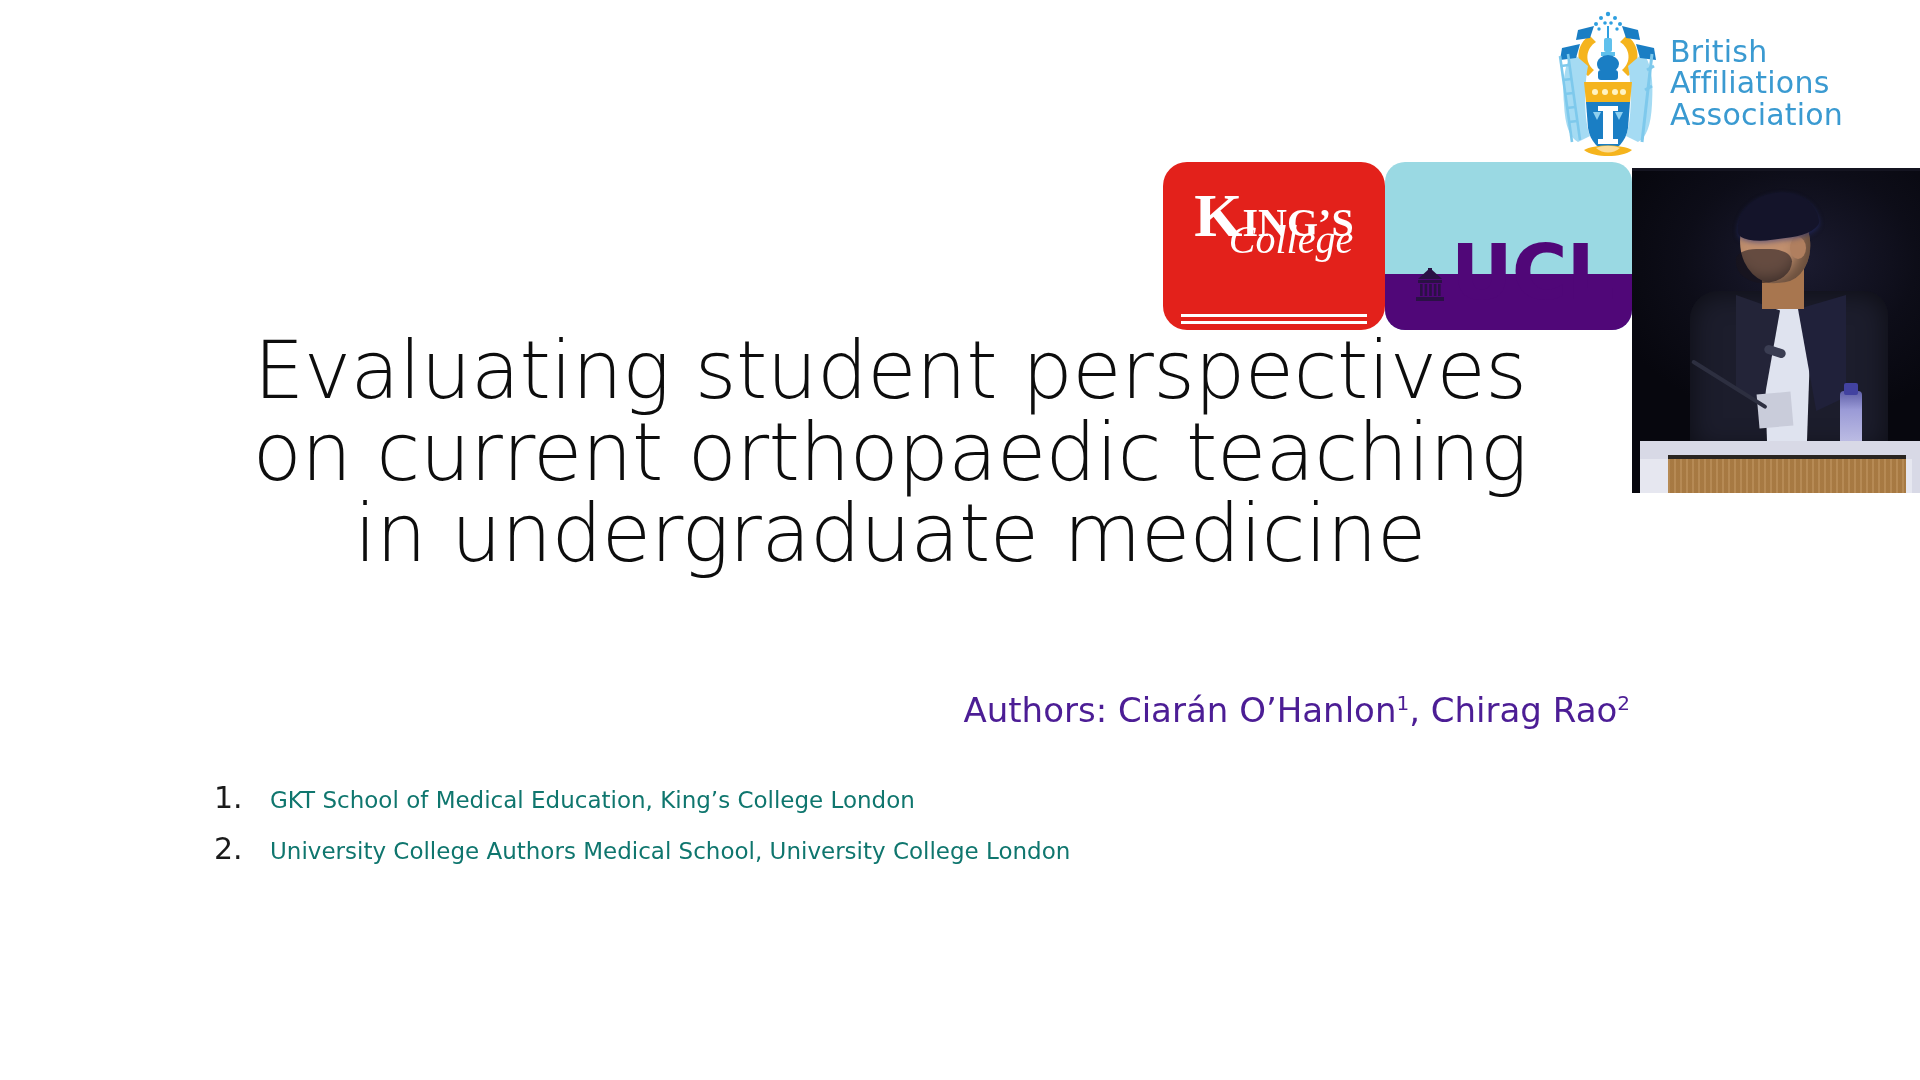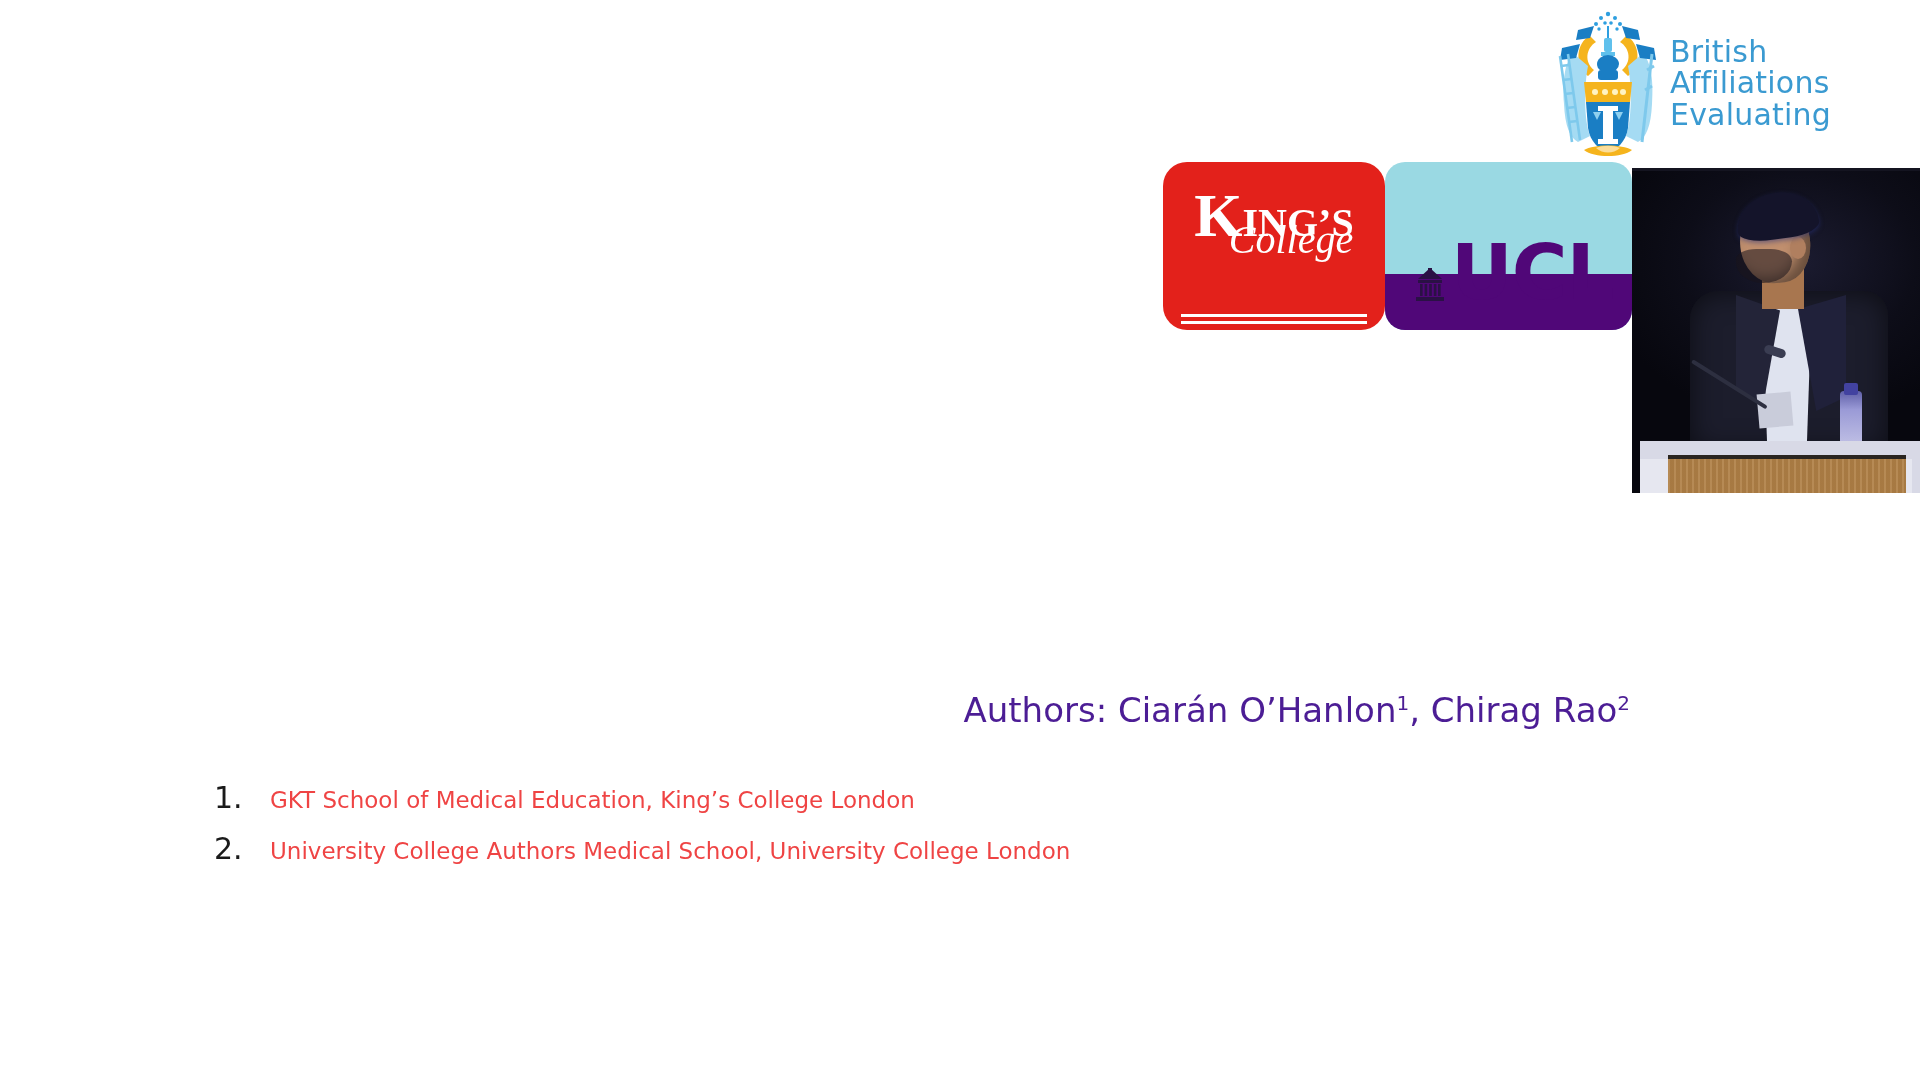--- a/index.html
+++ b/index.html
@@ -211,21 +211,21 @@
   }
   #affiliations li .num {
     width: 56px;
     flex: 0 0 56px;
     color: #1a1a1a;
     font-family: "DejaVu Sans", sans-serif;
     font-size: 30px;
     font-weight: 400;
   }
   #affiliations li .txt {
-    color: #ef4444;
+    color: #0f766e;
     font-family: "DejaVu Sans", sans-serif;
     font-size: 23px;
     font-weight: 400;
   }
 
   
   #speaker-video {
     position: absolute;
     top: 168px;
     left: 1632px;
@@ -457,21 +457,21 @@
           <path d="M67 104 l4 8 l4 -8 z"></path>
       </g>
 
       <path d="M36 142 C 46 136, 74 136, 84 142 C 74 150, 46 150, 36 142 Z" fill="#f5b41d"></path>
       <path d="M48 140 C 55 137, 65 137, 72 140 C 65 146, 55 146, 48 140 Z" fill="#ffffff" opacity="0.55"></path>
     </svg>
 
     <div id="boa-wordmark">
       <span>British</span>
       <span>Affiliations</span>
-      <span>Evaluating</span>
+      <span>Association</span>
     </div>
   </div>
 
   <div id="logo-strip">
 
     <div id="kcl-logo">
       <div class="kcl-line1">
         <span class="cap">K</span><span class="rest">ING’S</span>
       </div>
       <div class="kcl-line2">College</div>
@@ -495,20 +495,25 @@
             <rect x="18.8" y="16" width="2.6" height="12"></rect>
             <rect x="23" y="16" width="2.6" height="12"></rect>
           </g>
           <rect x="1" y="29" width="28" height="4" fill="#2a1145"></rect>
         </svg>
         <div id="ucl-letters">UCL</div>
       </div>
     </div>
   </div>
 
+  <div id="title-block">
+    <div class="t-line">Evaluating student perspectives</div>
+    <div class="t-line">on current orthopaedic teaching</div>
+    <div class="t-line">in undergraduate medicine</div>
+  </div>
 
   <div id="authors-line"><span>Authors: </span><span>Ciarán O’Hanlon</span><sup>1</sup><span>, </span><span>Chirag Rao</span><sup>2</sup></div>
 
   <div id="affiliations">
     <ol>
       <li>
         <span class="num">1.</span>
         <span class="txt">GKT School of Medical Education, King’s College London</span>
       </li>
       <li>

